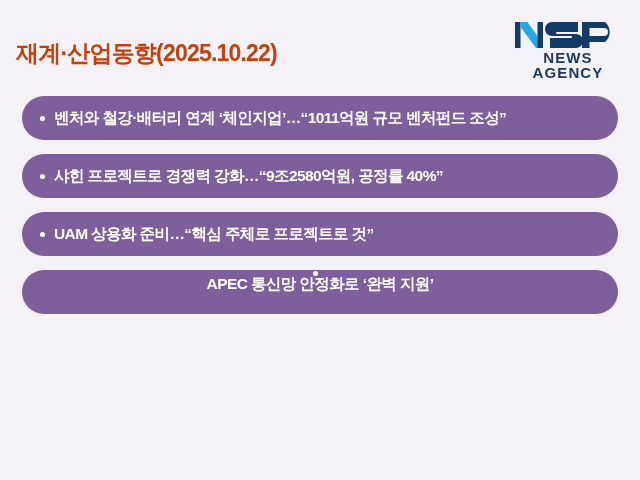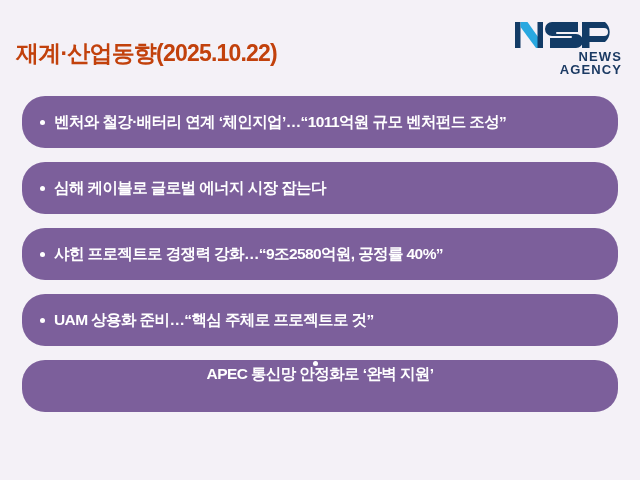--- a/index.html
+++ b/index.html
@@ -48,40 +48,40 @@
   .logo-mark {
     display: block;
     width: 108px;
     height: 30px;
   }
   .logo-tagline {
     position: absolute;
     left: 0;
     top: 30px;
     width: 108px;
-    text-align: right;
-    font-size: 13px;
+    text-align: center;
+    font-size: 15px;
     font-weight: 700;
     letter-spacing: 1.1px;
     color: #1b3a63;
     line-height: 1;
   }
 
   
   .headline-list {
     position: absolute;
     left: 22px;
     top: 96px;
     width: 596px;
   }
 
   .headline-pill {
     position: relative;
     box-sizing: border-box;
-    height: 52px;
+    height: 44px;
     margin-bottom: 14px;
     border-radius: 23px;
     background: #7c5f9b;
     display: flex;
     align-items: center;
     padding-left: 18px;
     padding-right: 18px;
     overflow: hidden;
   }
   .headline-pill:last-child {
@@ -132,24 +132,20 @@
 
 </div>
 
 <div class="headline-list">
 
   <div class="headline-pill">
     <span class="bullet-dot"></span>
     <span class="headline-text">벤처와 철강·배터리 연계 ‘체인지업’…“1011억원 규모 벤처펀드 조성”</span>
   </div>
 
-  <div class="headline-pill">
-    <span class="bullet-dot"></span>
-    <span class="headline-text">심해 케이블로 글로벌 에너지 시장 잡는다</span>
-  </div>
 
   <div class="headline-pill">
     <span class="bullet-dot"></span>
     <span class="headline-text">샤힌 프로젝트로 경쟁력 강화…“9조2580억원, 공정률 40%”</span>
   </div>
 
   <div class="headline-pill">
     <span class="bullet-dot"></span>
     <span class="headline-text">UAM 상용화 준비…“핵심 주체로 프로젝트로 것”</span>
   </div>

